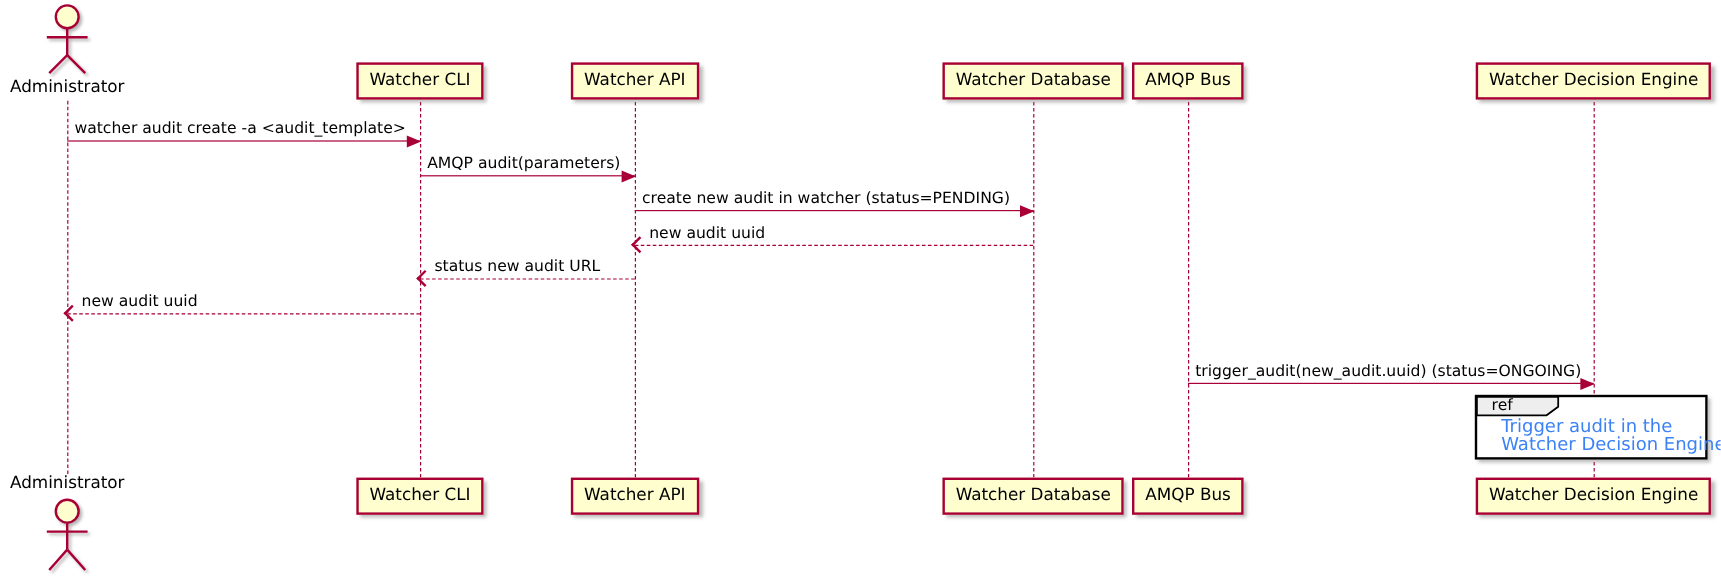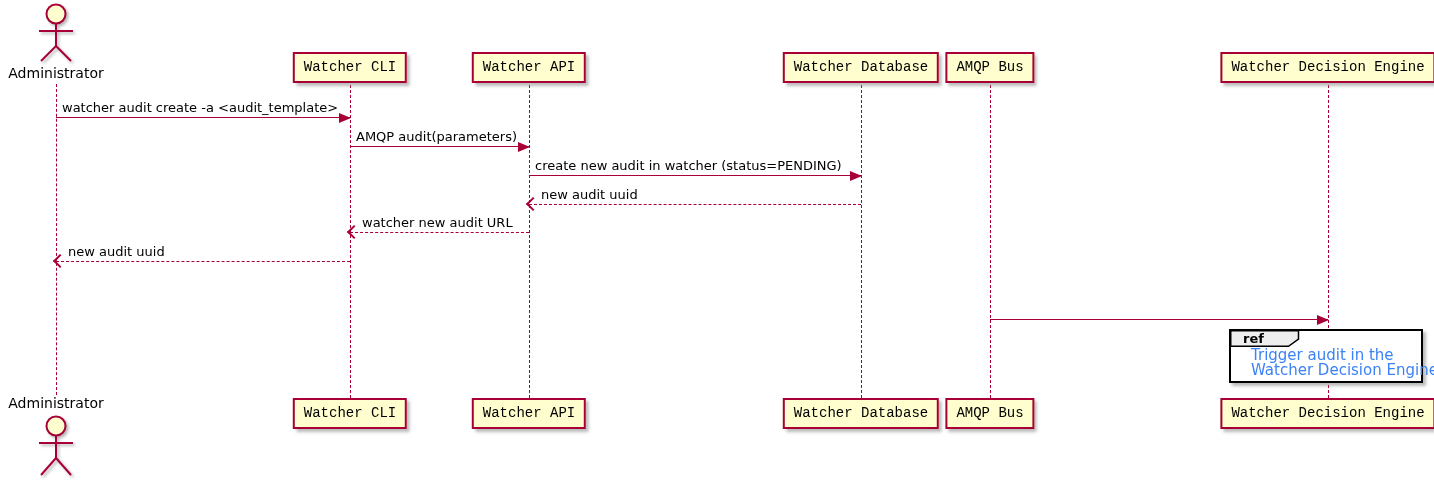--- a/index.html
+++ b/index.html
@@ -24,21 +24,20 @@
     transform: translateX(-50%);
     background: #FEFECE;
     border: 2px solid #A80036;
     color: #000;
     font-size: 14px;
     line-height: 14px;
     padding: 6px 9px 7px 9px;
     white-space: nowrap;
     box-shadow: 3px 3px 3px rgba(130,130,130,0.55);
     z-index: 2;
-    font-family: Liberation Mono, monospace;
   }
   
   .actor-figure { position: absolute; z-index: 2; filter: drop-shadow(2.5px 2.5px 1.5px rgba(130,130,130,0.6)); }
   .actor-label {
     position: absolute;
     transform: translateX(-50%);
     font-size: 14px;
     line-height: 15px;
     color: #000;
     white-space: nowrap;
@@ -89,21 +88,21 @@
     border: 2px solid #000000;
     box-shadow: 3px 3px 3px rgba(130,130,130,0.55);
     z-index: 5;
   }
   .ref-header { position: absolute; left: -1px; top: -1px; width: 70px; height: 17px; }
   .ref-header svg { position: absolute; left: 0; top: 0; }
   .ref-keyword {
     position: absolute;
     left: 13px; top: 1px;
     font-size: 13px;
-    font-weight: bold;
+    font-weight: normal;
     color: #000;
   }
   .ref-body {
     position: absolute;
     left: 20px; top: 17px;
     font-size: 15px;
     line-height: 15px;
     color: #3b82f6;
     white-space: nowrap;
   }
@@ -157,35 +156,36 @@
   </div>
 
   <div class="message dashed from-right" style="left:529px; top:188px; width:332px;">
     <div class="msg-label">new audit uuid</div>
     <div class="msg-line">
         <span class="head-left-open"></span>
       </div>
   </div>
 
   <div class="message dashed from-right" style="left:350px; top:216px; width:179px;">
-    <div class="msg-label">watcher new audit URL</div>
+    <div class="msg-label">status new audit URL</div>
     <div class="msg-line">
         <span class="head-left-open"></span>
       </div>
   </div>
 
   <div class="message dashed from-right" style="left:56px; top:245px; width:294px;">
     <div class="msg-label">new audit uuid</div>
     <div class="msg-line">
         <span class="head-left-open"></span>
       </div>
   </div>
 
 
   <div class="message solid from-left" style="left:990px; top:303px; width:338px;">
+    <div class="msg-label">trigger_audit(new_audit.uuid) (status=ONGOING)</div>
     <div class="msg-line">
         <span class="head-right"></span>
       </div>
   </div>
 
   <div class="ref-box">
     <div class="ref-header">
       <svg width="70" height="17" viewBox="0 0 70 17">
         <path d="M0.75,0.75 L68.5,0.75 L68.5,9 L58.5,16.25 L0.75,16.25 Z" fill="#EEEEEE" stroke="#000000" stroke-width="1.5"></path>
       </svg>

